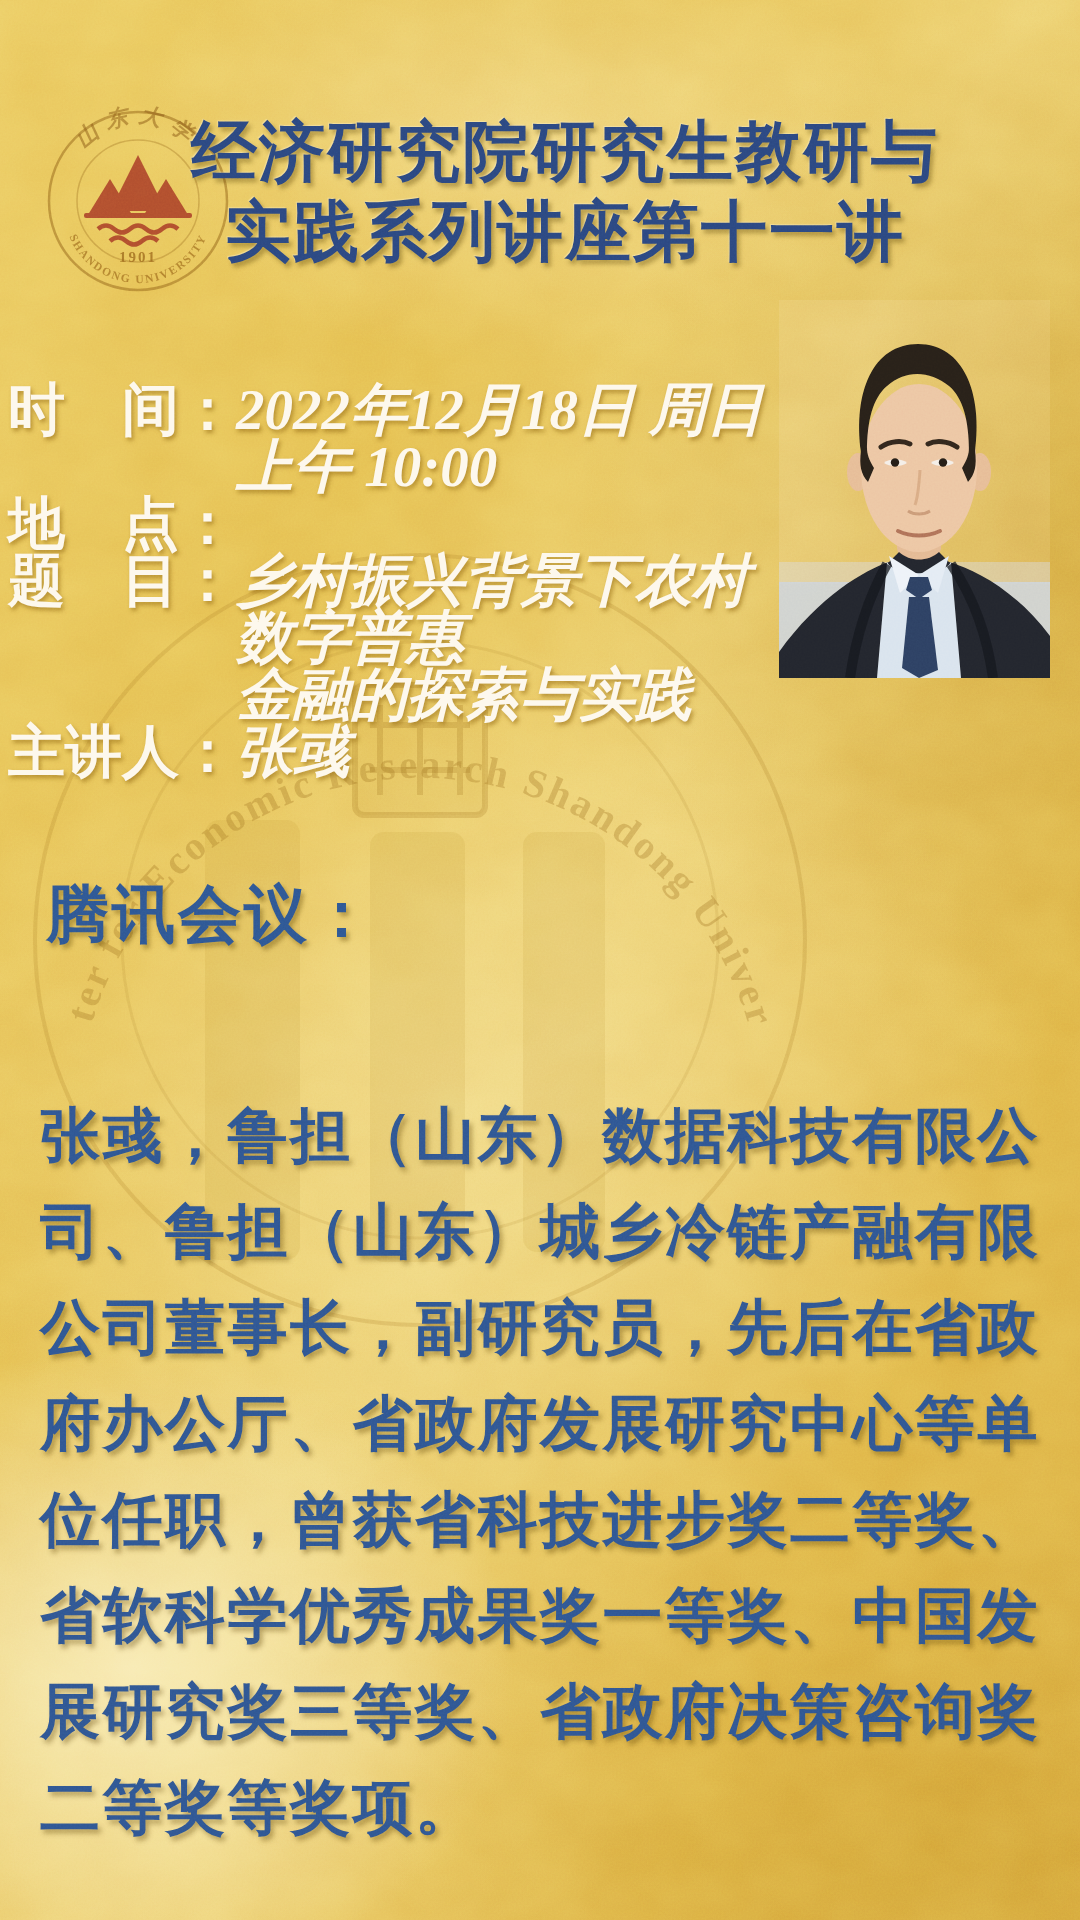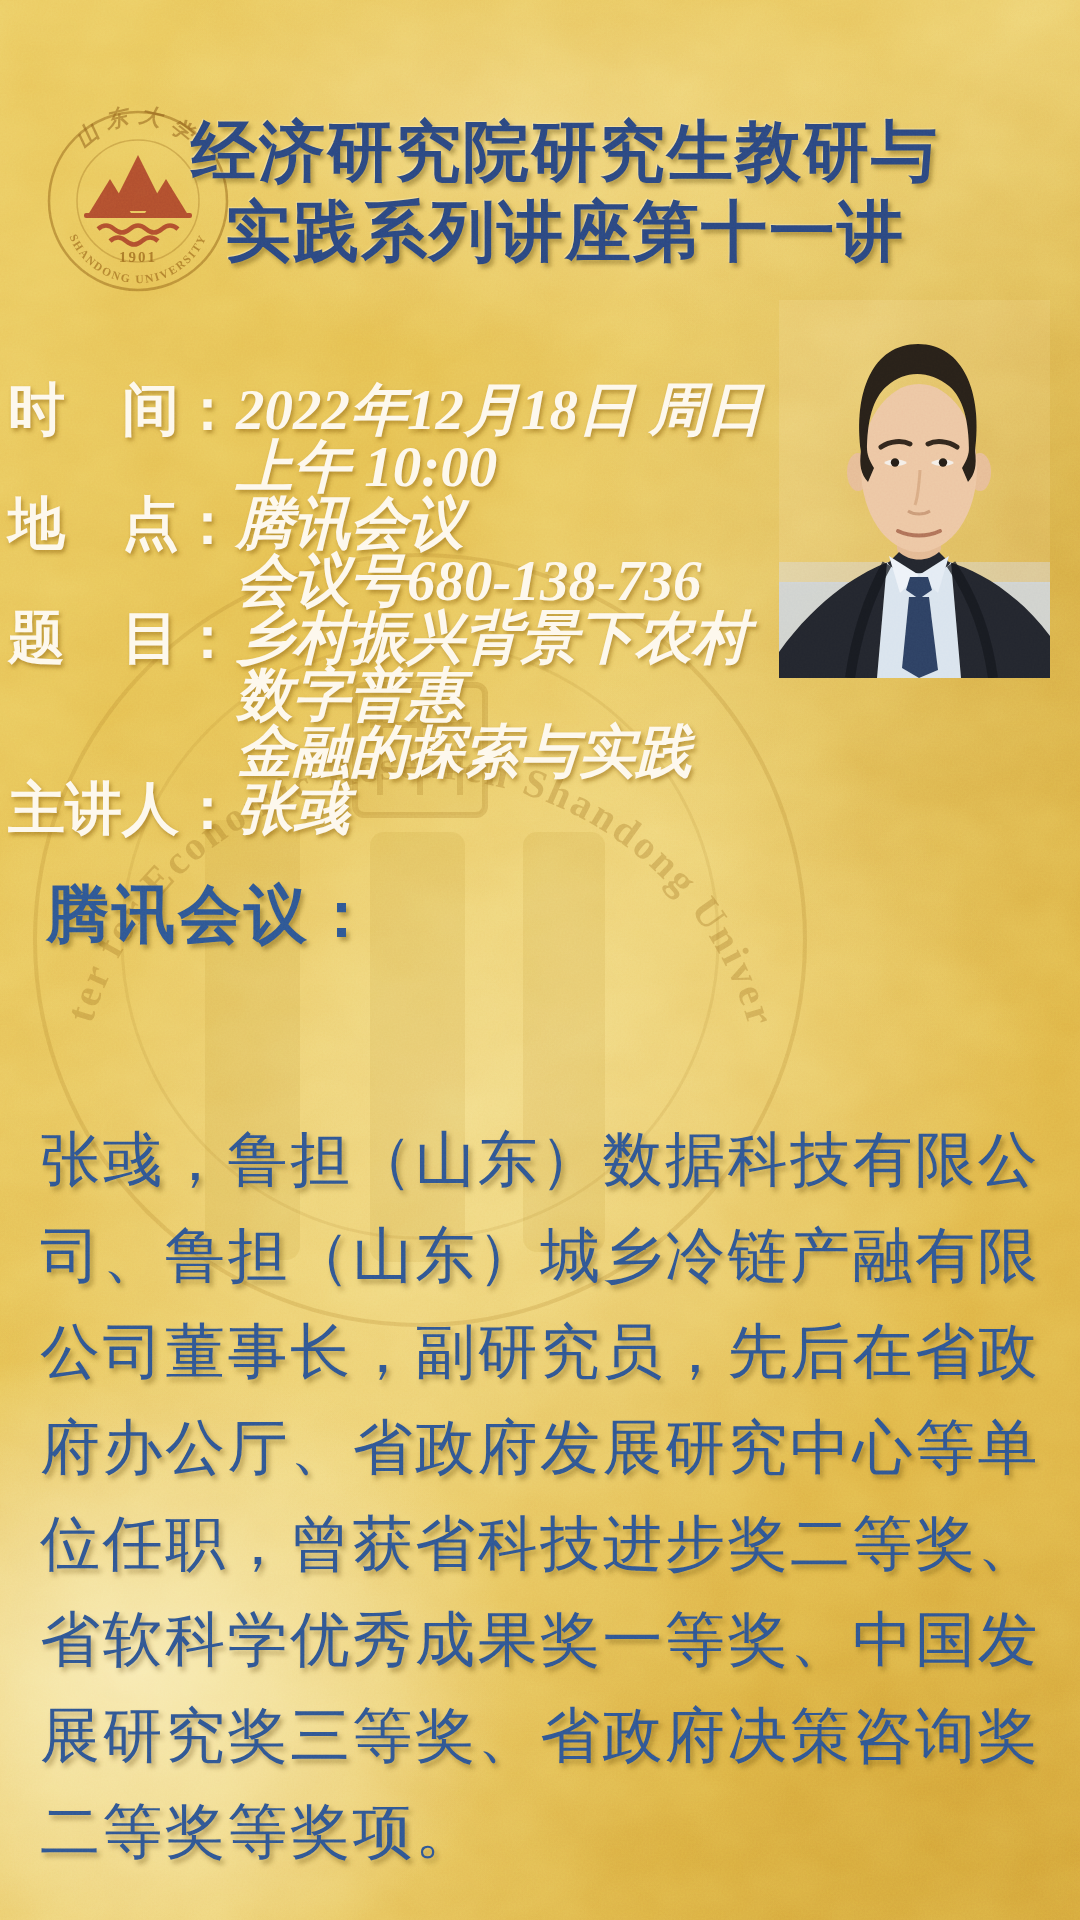--- a/index.html
+++ b/index.html
@@ -37,22 +37,22 @@
   .event .row{display:flex;align-items:flex-start;}
   .event .lbl{flex:0 0 auto;white-space:pre;}
   .event .val{white-space:pre-line;font-style:italic;}
   .photo{position:absolute;left:779px;top:300px;width:271px;height:378px;z-index:5;}
   .intro-heading{
     position:absolute;left:46px;top:872px;z-index:6;
     font-size:63px;font-weight:700;letter-spacing:3px;color:#2d5594;
     text-shadow:3px 4px 4px rgba(90,62,8,.40);
   }
   .intro-paragraph{
-    position:absolute;left:40px;top:1112px;width:1004px;z-index:6;
-    white-space:pre-line;font-size:60px;font-weight:400;
+    position:absolute;left:40px;top:1088px;width:1004px;z-index:6;
+    white-space:pre-line;font-size:60px;font-weight:700;
     letter-spacing:2.5px;line-height:96px;color:#2e5493;
     text-shadow:3px 4px 5px rgba(88,60,8,.42);
   }
 </style>
 </head>
 <body>
 
 <div class="poster">
 
   <svg class="layer tex1" width="1080" height="1920" aria-hidden="true">
@@ -113,22 +113,20 @@
 实践系列讲座第十一讲</div>
 
   <div class="event">
     <div class="row">
       <span class="lbl">时　间：</span>
       <span class="val">2022年12月18日 周日
 上午 10:00</span>
     </div>
     <div class="row">
       <span class="lbl">地　点：</span>
-      <span class="val">腾讯会议
-会议号680-138-736</span>
     </div>
     <div class="row">
       <span class="lbl">题　目：</span>
       <span class="val">乡村振兴背景下农村数字普惠
 金融的探索与实践</span>
     </div>
     <div class="row">
       <span class="lbl">主讲人：</span>
       <span class="val">张彧</span>
     </div>

